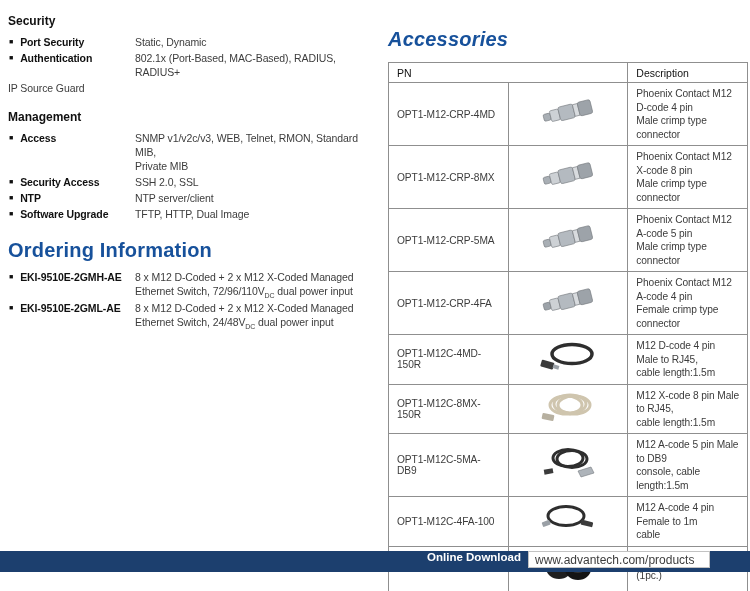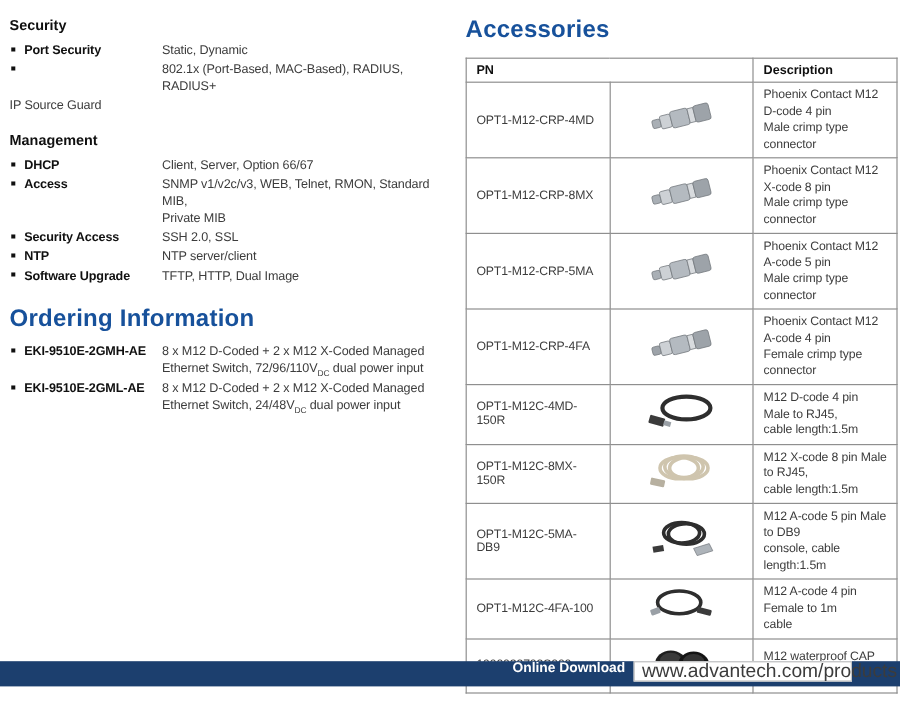--- a/index.html
+++ b/index.html
@@ -13,76 +13,70 @@
   h2.sec{font-size:12px;font-weight:bold;color:#101010;margin:15px 0 7px 0;}
   h2.sec.first{margin-top:6px;}
 
   .row{display:flex;margin:2px 0;font-size:10.5px;line-height:14px;letter-spacing:-0.1px;}
   .lbl{flex:0 0 127px;display:flex;color:#101010;font-weight:bold;}
   .bullet{font-size:7px;line-height:14px;margin:0 7px 0 1px;color:#101010;}
   .val{flex:1;white-space:pre-line;color:#3c3c3c;font-weight:normal;}
   sub.vdc{font-size:7px;line-height:1;}
 
   h1.blue{font-size:20px;font-weight:bold;margin:18px 0 8px 0;letter-spacing:0.2px;}
-  .col-right h1.blue{margin-top:6px;margin-bottom:11px;}
+  .col-right h1.blue{margin-top:20px;margin-bottom:11px;font-style:italic;}
 
   table.acc{width:360px;border-collapse:collapse;table-layout:fixed;}
   table.acc th,table.acc td{border:1px solid #8f8f8f;}
   table.acc th{
-    font-size:10.5px;font-weight:bold;color:#101010;text-align:left;
+    font-size:10.5px;font-weight:normal;color:#101010;text-align:left;
     padding:3px 8px;height:13px;margin-left:25px;
   }
   td.pn{width:101px;padding:0 8px;font-size:10.2px;color:#3c3c3c;letter-spacing:-0.1px;}
   td.img{width:70px;text-align:center;vertical-align:middle;padding:2px 0;}
   td.desc{padding:4px 8px;font-size:10.2px;line-height:13.5px;white-space:pre-line;
     color:#3c3c3c;letter-spacing:-0.1px;}
   tr.data{height:45px;}
 
   .footer{
     position:absolute;left:0;top:551px;width:750px;height:21px;
     display:flex;align-items:flex-start;justify-content:flex-end;
   }
   .footer .flabel{color:#ffffff;font-weight:bold;font-size:11.5px;margin-right:7px;}
   .footer .furl{
     width:168px;height:15px;background:#ffffff;border:1px solid #c2c2c2;
-    font-size:16px;color:#3c3c3c;display:flex;align-items:center;
+    font-size:12px;color:#3c3c3c;display:flex;align-items:center;
     padding:0 6px;margin-right:40px;
   }
 </style>
 </head>
 <body>
 
 <div class="col-left">
 
   <h2 class="sec first">Security</h2>
   <div class="row">
     <span class="lbl">
         <span class="bullet">■</span>
         <span>Port Security</span>
       </span>
     <span class="val">Static, Dynamic</span>
   </div>
   <div class="row">
     <span class="lbl">
         <span class="bullet">■</span>
+        <span>Authentication</span>
       </span>
     <span class="val">802.1x (Port-Based, MAC-Based), RADIUS, RADIUS+</span>
   </div>
   <div class="row">
     <span class="val">IP Source Guard</span>
   </div>
 
   <h2 class="sec">Management</h2>
-  <div class="row">
-    <span class="lbl">
-        <span class="bullet">■</span>
-        <span>DHCP</span>
-      </span>
-    <span class="val">Client, Server, Option 66/67</span>
-  </div>
   <div class="row">
     <span class="lbl">
         <span class="bullet">■</span>
         <span>Access</span>
       </span>
     <span class="val">SNMP v1/v2c/v3, WEB, Telnet, RMON, Standard MIB,
 Private MIB</span>
   </div>
   <div class="row">
     <span class="lbl">

